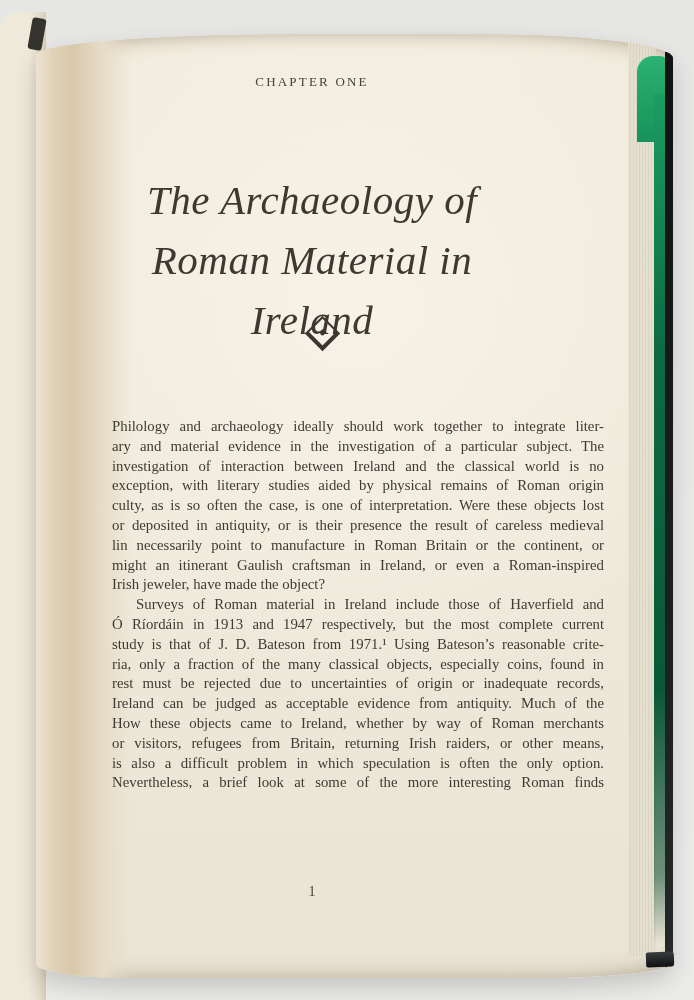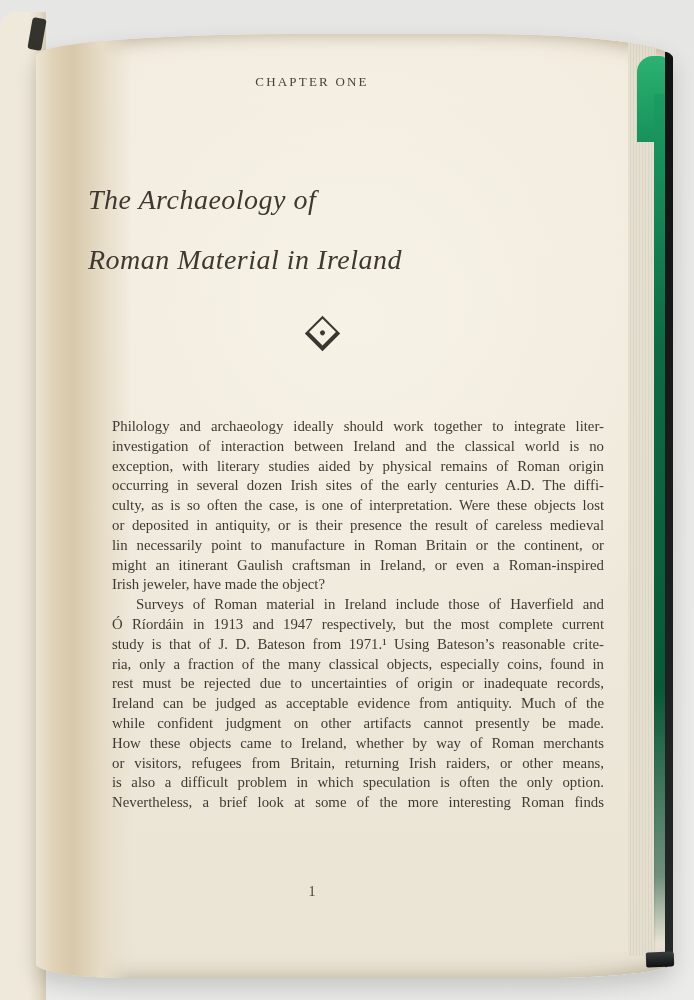--- a/index.html
+++ b/index.html
@@ -57,21 +57,21 @@
     background:linear-gradient(180deg,#3a3d3e,#0e1011);
     border-radius:2px 3px 3px 2px; transform:rotate(-2deg);
   }
   
   .chapter-label{
     position:absolute; left:88px; top:74px; width:448px; z-index:5;
     text-align:center; font-size:13px; letter-spacing:2.2px; color:#46413a;
   }
   .title{
     position:absolute; left:88px; top:170px; width:448px; z-index:5;
-    text-align:left; font-style:italic; font-size:28px; line-height:60px;
+    text-align:center; font-style:italic; font-size:41px; line-height:60px;
     color:#3e3831; letter-spacing:.5px;
   }
   .ornament{
     position:absolute; left:310px; top:321px; width:19px; height:19px; z-index:5;
     border-style:solid; border-color:#3b362f; border-width:2px 4px 4px 2px;
     transform:rotate(45deg); background:transparent;
   }
   .ornament .dot{
     position:absolute; left:50%; top:50%; width:5px; height:5px;
     background:#3b362f; border-radius:50%; transform:translate(-50%,-50%);
@@ -119,35 +119,34 @@
     <div>The Archaeology of</div>
     <div>Roman Material in Ireland</div>
   </div>
 
   <div class="ornament">
     <span class="dot"></span>
   </div>
 
   <div class="bodytext">
       <div class="line">Philology and archaeology ideally should work together to integrate liter-</div>
+      <div class="line">ary and material evidence in the investigation of a particular subject. The</div>
       <div class="line">investigation of interaction between Ireland and the classical world is no</div>
       <div class="line">exception, with literary studies aided by physical remains of Roman origin</div>
-      <div class="line">occurring in several dozen Irish sites of the early centuries A.D. The diffi-</div>
       <div class="line">culty, as is so often the case, is one of interpretation. Were these objects lost</div>
       <div class="line">or deposited in antiquity, or is their presence the result of careless medieval</div>
       <div class="line">lin necessarily point to manufacture in Roman Britain or the continent, or</div>
       <div class="line">might an itinerant Gaulish craftsman in Ireland, or even a Roman-inspired</div>
       <div class="line last">Irish jeweler, have made the object?</div>
       <div class="line indent">Surveys of Roman material in Ireland include those of Haverfield and</div>
       <div class="line">Ó Ríordáin in 1913 and 1947 respectively, but the most complete current</div>
       <div class="line">study is that of J. D. Bateson from 1971.¹ Using Bateson’s reasonable crite-</div>
       <div class="line">ria, only a fraction of the many classical objects, especially coins, found in</div>
       <div class="line">rest must be rejected due to uncertainties of origin or inadequate records,</div>
       <div class="line">Ireland can be judged as acceptable evidence from antiquity. Much of the</div>
-      <div class="line">while confident judgment on other artifacts cannot presently be made.</div>
       <div class="line">How these objects came to Ireland, whether by way of Roman merchants</div>
       <div class="line">or visitors, refugees from Britain, returning Irish raiders, or other means,</div>
       <div class="line">is also a difficult problem in which speculation is often the only option.</div>
       <div class="line">Nevertheless, a brief look at some of the more interesting Roman finds</div>
     </div>
 
   <div class="page-number">1</div>
 
 
 </div>

